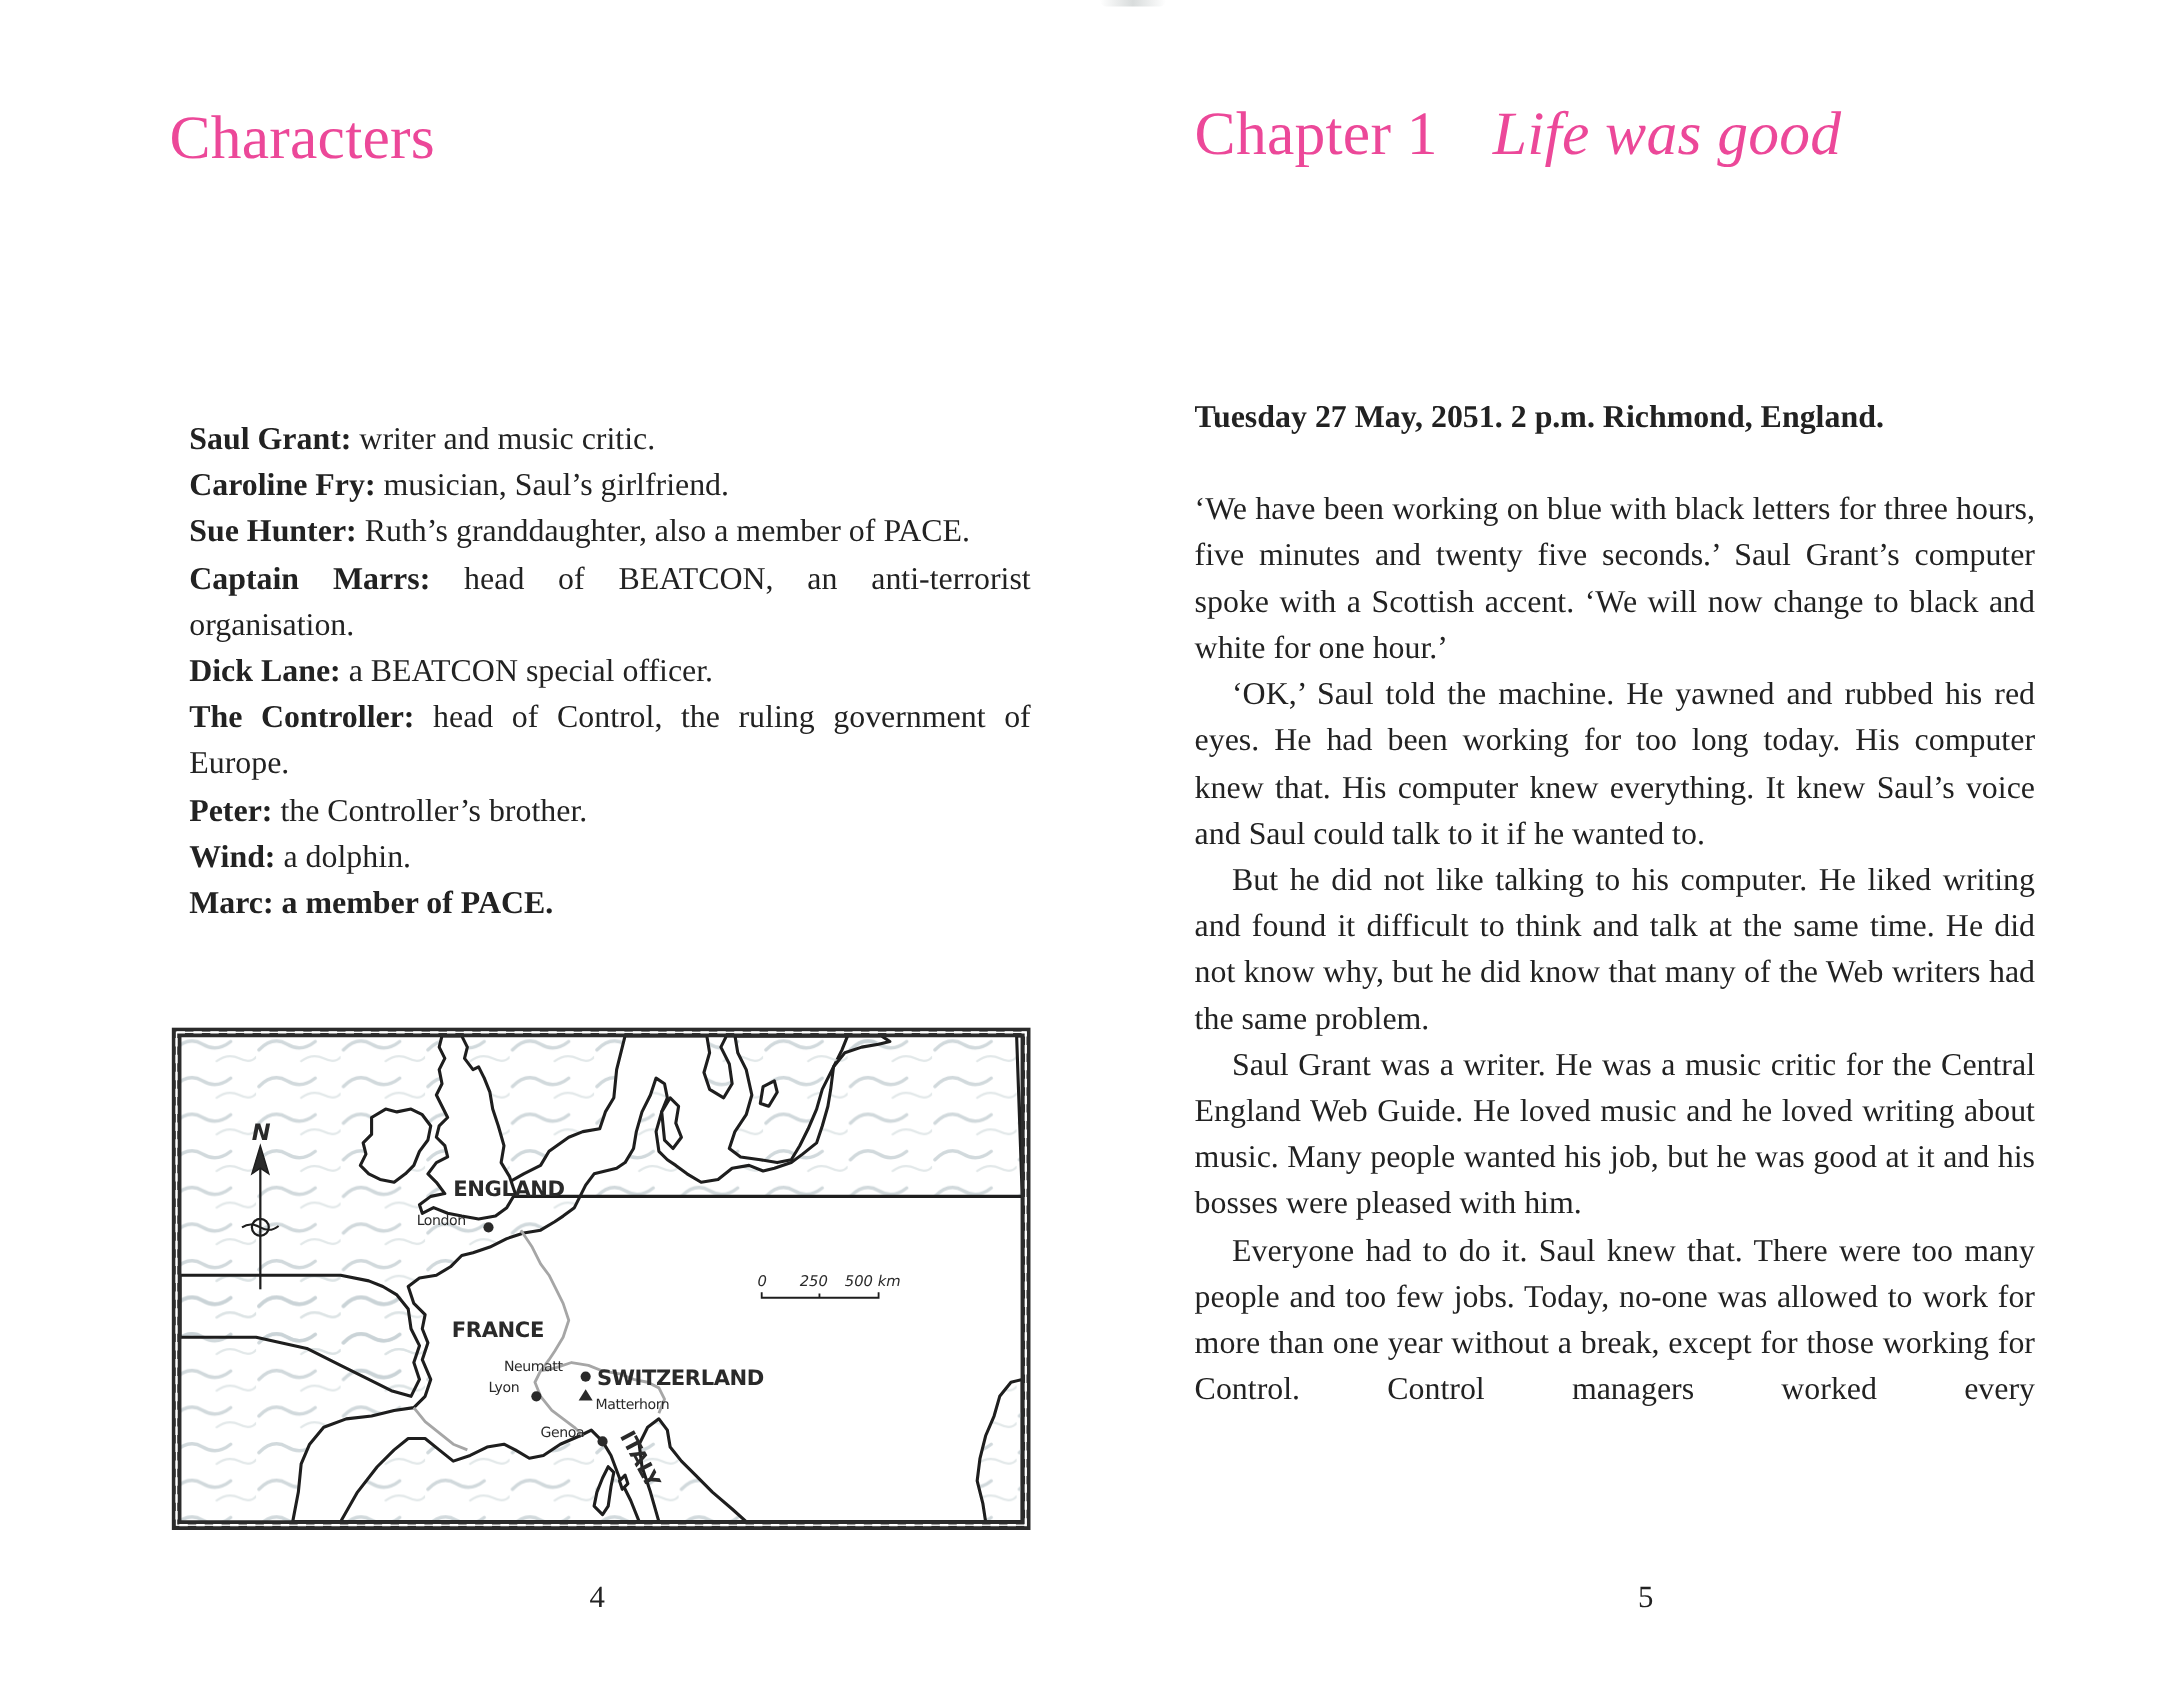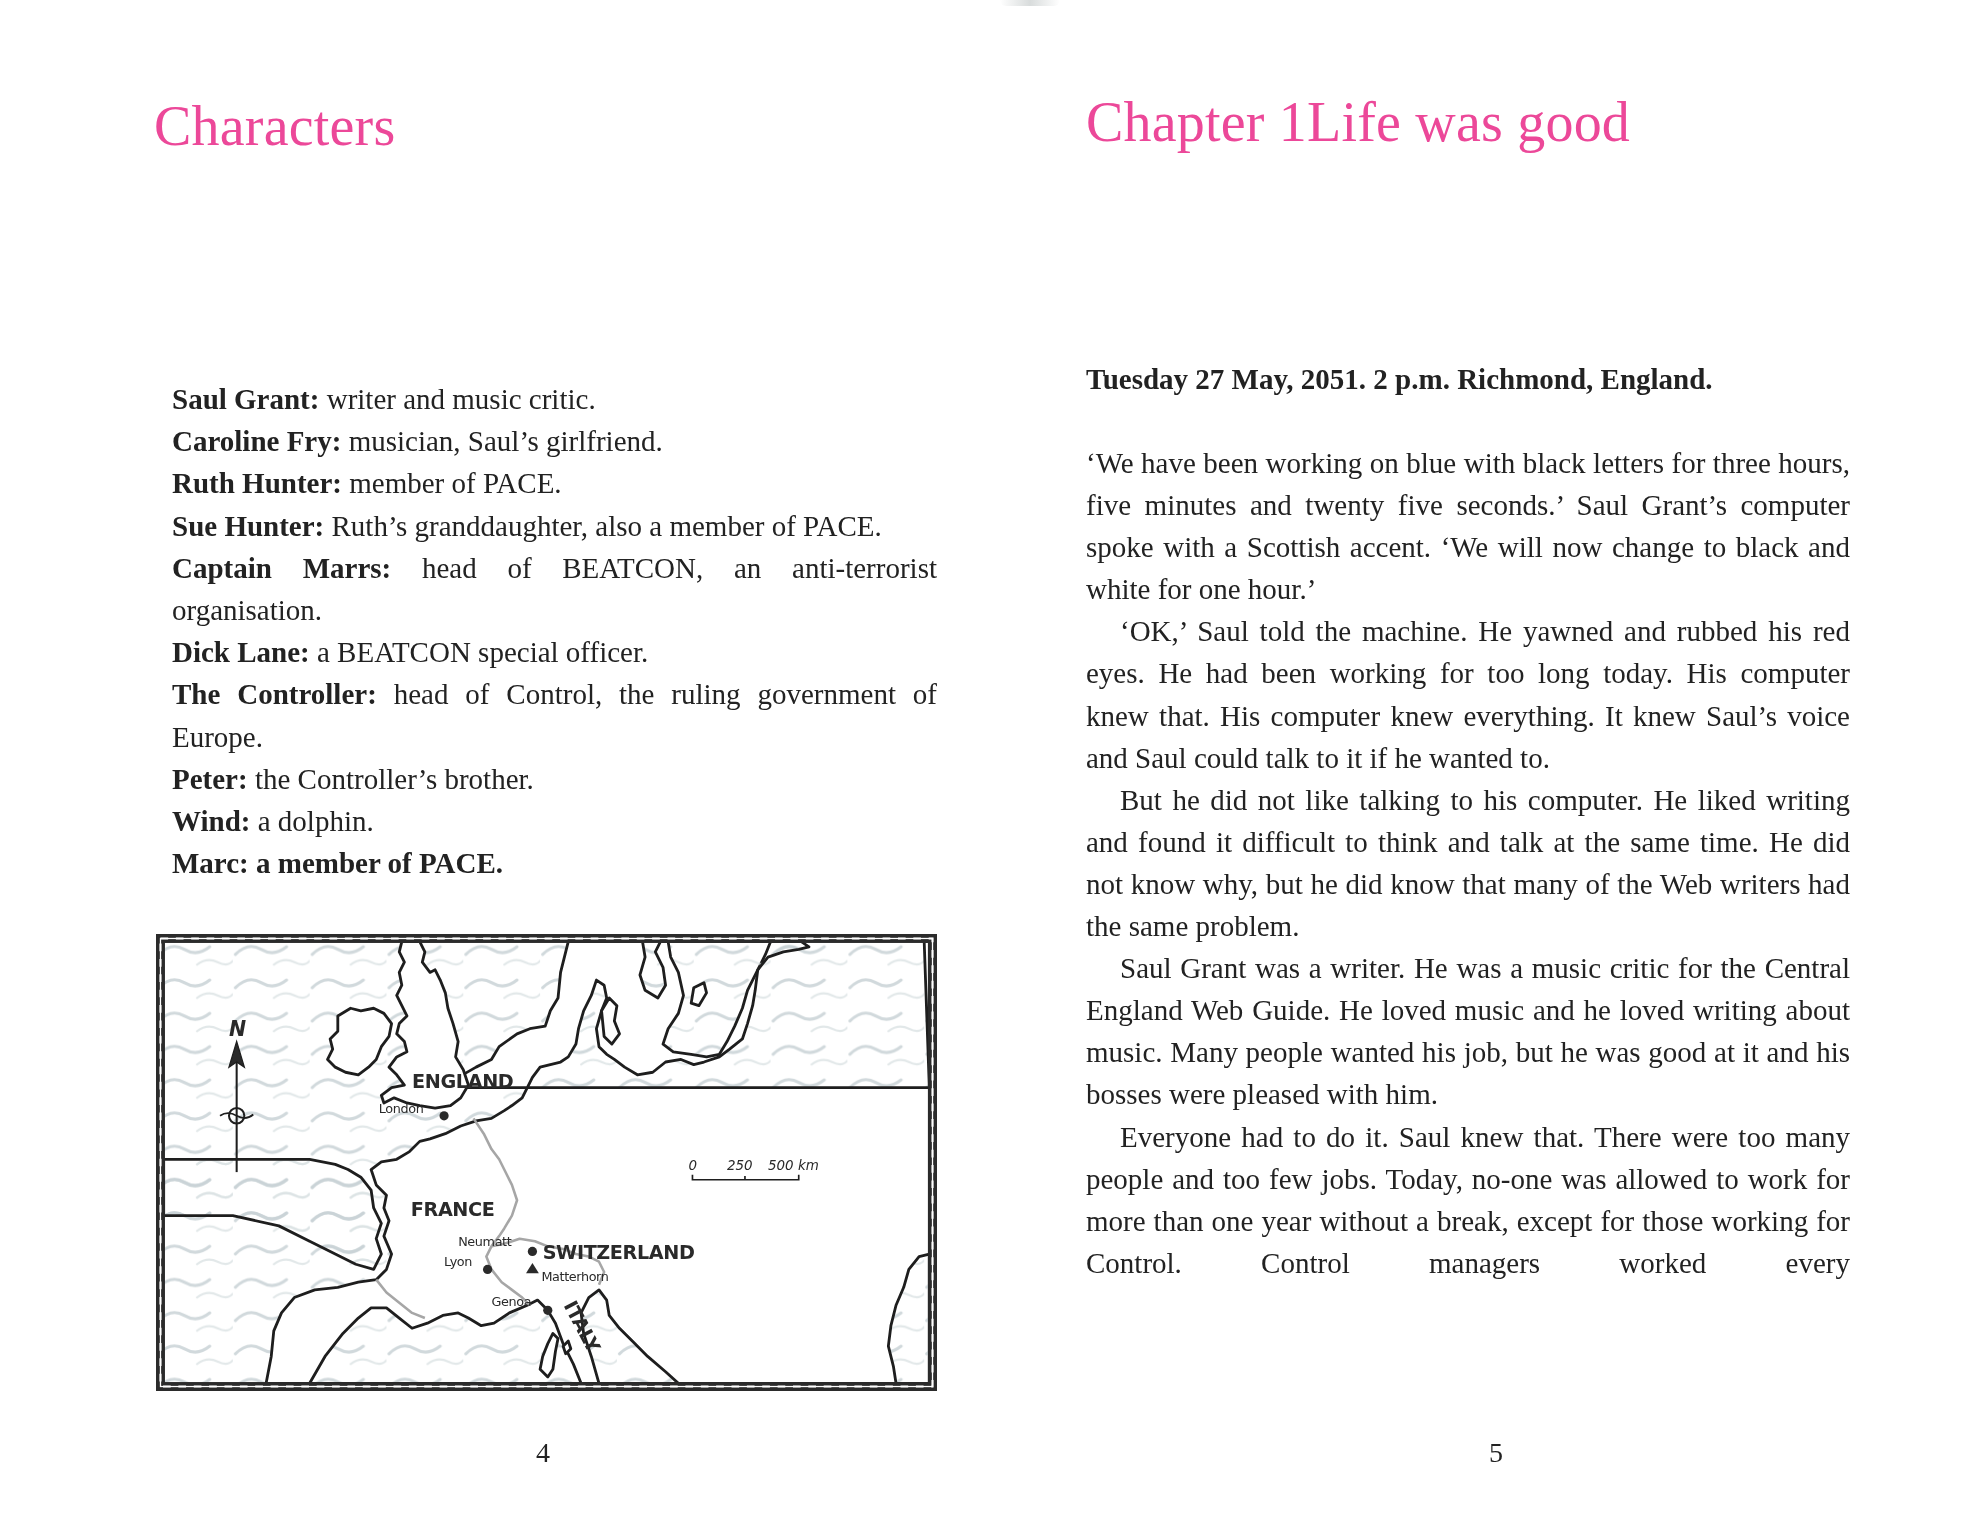--- a/index.html
+++ b/index.html
@@ -17,21 +17,21 @@
     background: linear-gradient(to right, rgba(200,205,205,0), rgba(200,205,205,0.7), rgba(200,205,205,0));
     border-radius: 0 0 20px 20px;
   }
 
   .heading {
     position: absolute; font-weight: normal; margin: 0;
     font-size: 56px; line-height: 56px; color: #ec4899; letter-spacing: 0.2px;
   }
   .heading-left { left: 154px; top: 98px; }
   .heading-right { left: 94px; top: 94px; white-space: pre; }
-  .heading-right .chapter-title { }
+  .heading-right .chapter-title { font-style: italic; margin-left: 50px; }
 
   .char-list {
     position: absolute; left: 154px; top: 360px; width: 765px;
     font-size: 29px; line-height: 42.2px; text-align: justify;
     margin: 18px; padding: 0; list-style: none;
   }
   .char-list li { margin: 0; padding: 0; }
   .char-list .name { font-weight: bold; }
   .char-list li.all-bold .desc { font-weight: bold; }
 
@@ -77,21 +77,20 @@
 <body>
 
 <div class="fold-mark"></div>
 
 <section class="page page-left">
   <h1 class="heading heading-left">Characters</h1>
 
   <ul class="char-list">
     <li><span class="name">Saul Grant:</span> <span class="desc">writer and music critic.</span></li>
     <li><span class="name">Caroline Fry:</span> <span class="desc">musician, Saul’s girlfriend.</span></li>
-    <li><span class="name">Ruth Hunter:</span> <span class="desc">member of PACE.</span></li>
     <li><span class="name">Sue Hunter:</span> <span class="desc">Ruth’s granddaughter, also a member of PACE.</span></li>
     <li><span class="name">Captain Marrs:</span> <span class="desc">head of BEATCON, an anti-terrorist organisation.</span></li>
     <li><span class="name">Dick Lane:</span> <span class="desc">a BEATCON special officer.</span></li>
     <li><span class="name">The Controller:</span> <span class="desc">head of Control, the ruling government of Europe.</span></li>
     <li><span class="name">Peter:</span> <span class="desc">the Controller’s brother.</span></li>
     <li><span class="name">Wind:</span> <span class="desc">a dolphin.</span></li>
     <li class="all-bold"><span class="name">Marc:</span> <span class="desc">a member of PACE.</span></li>
   </ul>
 
   <figure class="map" style="margin:0;">

